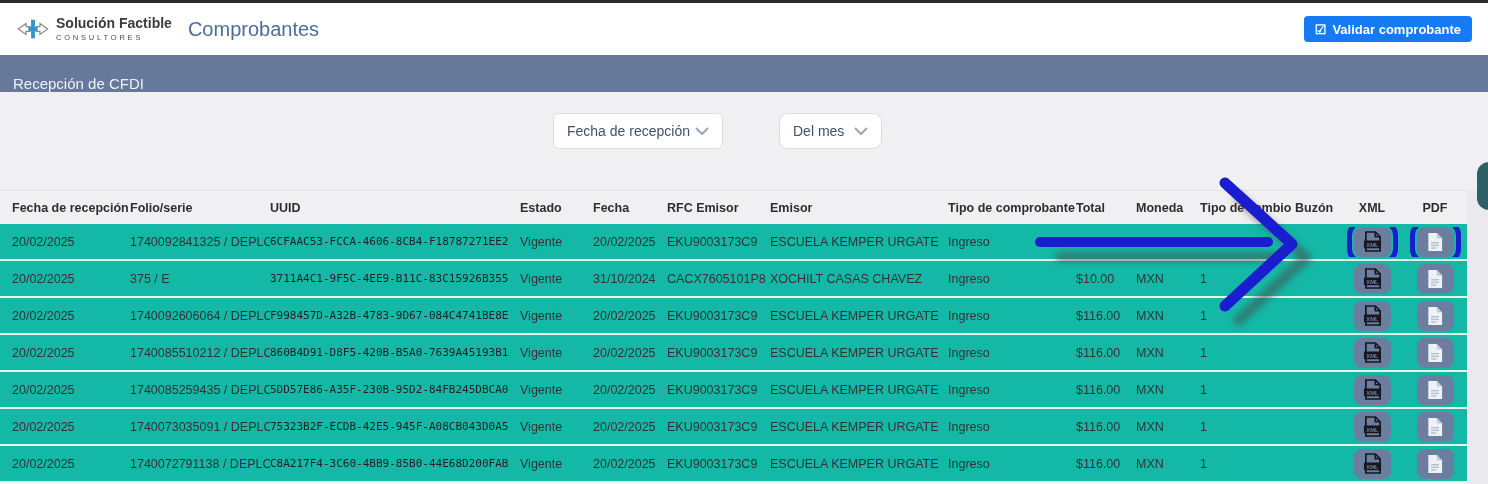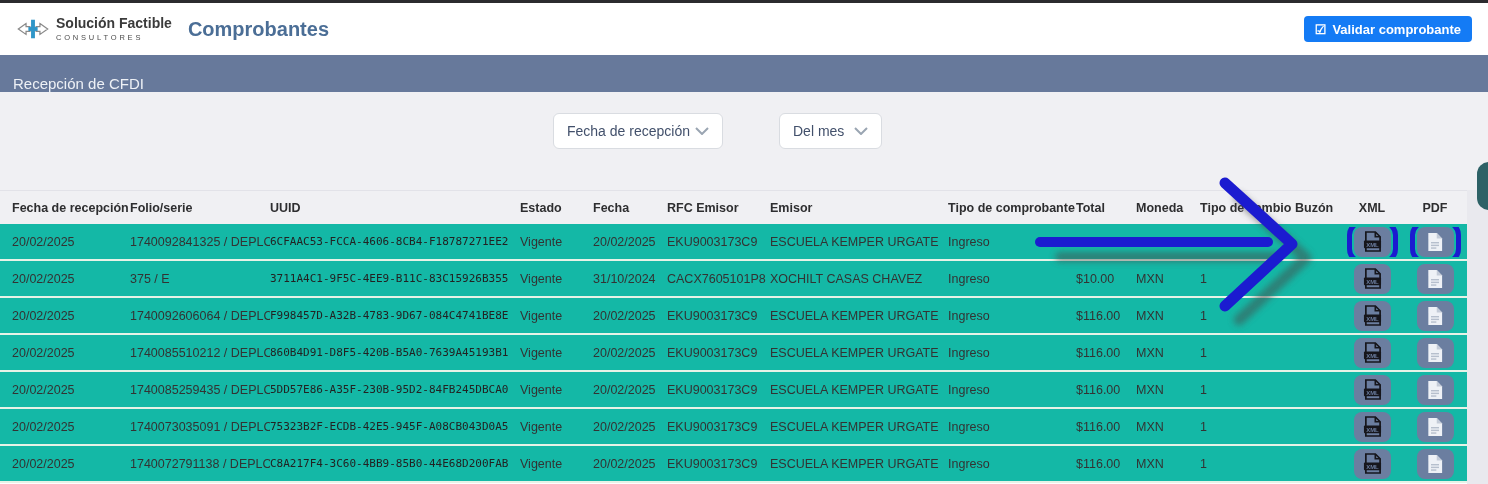--- a/index.html
+++ b/index.html
@@ -5,34 +5,34 @@
   html,body{margin:0;padding:0;background:#ffffff;}
   body{font-family:"Liberation Sans",sans-serif;}
   .page{position:relative;width:1488px;height:484px;overflow:hidden;background:#ffffff;}
 
   .top-edge{position:absolute;top:0;left:0;width:100%;height:3px;background:#2b2b2e;}
 
   .appbar{position:absolute;top:3px;left:0;width:100%;height:52px;background:#fff;display:flex;align-items:center;}
   .logo{display:flex;align-items:center;gap:6px;margin-left:16px;}
   .logo-text .l1{font-size:14px;font-weight:bold;color:#3b3b3b;line-height:1.1;}
   .logo-text .l2{font-size:7.5px;letter-spacing:2.8px;color:#4c4c4c;margin-top:1px;}
-  .page-title{margin:0 0 0 16px;font-size:20px;font-weight:bold;color:#4b6e96;}
+  .page-title{margin:0 0 0 16px;font-size:20px;font-weight:normal;color:#4b6e96;}
   .validate-btn{position:absolute;right:16px;top:13px;height:26px;background:#147bf5;color:#fff;
     font-family:"Liberation Sans",sans-serif;font-size:13px;font-weight:bold;border:none;border-radius:4px;
     display:flex;align-items:center;gap:6px;padding:0 11px;cursor:pointer;}
 
   .sectionbar{position:absolute;top:55px;left:0;width:100%;height:37px;background:#67799b;color:#eef1f6;
     font-size:15px;display:flex;align-items:flex-end;padding-left:13px;box-sizing:border-box;}
 
   .filter-area{position:absolute;top:92px;left:0;width:100%;height:98px;background:#f0f0f3;}
   .dropdown{position:absolute;top:21px;height:36px;background:#fff;border:1px solid #d9dce1;border-radius:6px;
     display:flex;align-items:center;justify-content:space-between;padding:0 13px;box-sizing:border-box;
     color:#42506b;font-size:14px;cursor:pointer;}
   .dd-date{left:553px;width:170px;}
-  .dd-range{left:779px;width:103px;}
+  .dd-range{left:779px;width:103px;border-radius:9px;}
 
   .grid{display:grid;grid-template-columns:118px 140px 250px 73px 74px 103px 178px 128px 60px 64px 95px 46px 62px 64px;
     padding-left:12px;align-items:center;box-sizing:border-box;}
   .thead{position:absolute;top:190px;left:0;width:1467px;height:34px;background:#f0f0f3;
     border-top:1px solid #e2e2e8;font-size:12.5px;font-weight:bold;color:#2e2e30;}
   .tbody{position:absolute;top:224px;left:0;width:1467px;}
   .row{height:37px;background:#14b8a6;border-bottom:2px solid #e6f3e7;box-sizing:border-box;
     font-size:12.5px;color:#333;}
   .cell{overflow:hidden;white-space:nowrap;padding-right:6px;}
   .hcell{overflow:visible;white-space:nowrap;}

